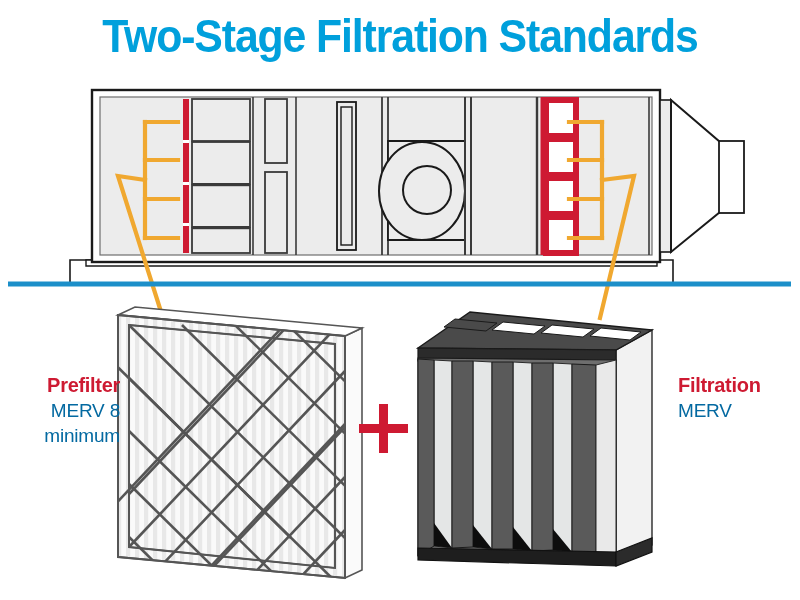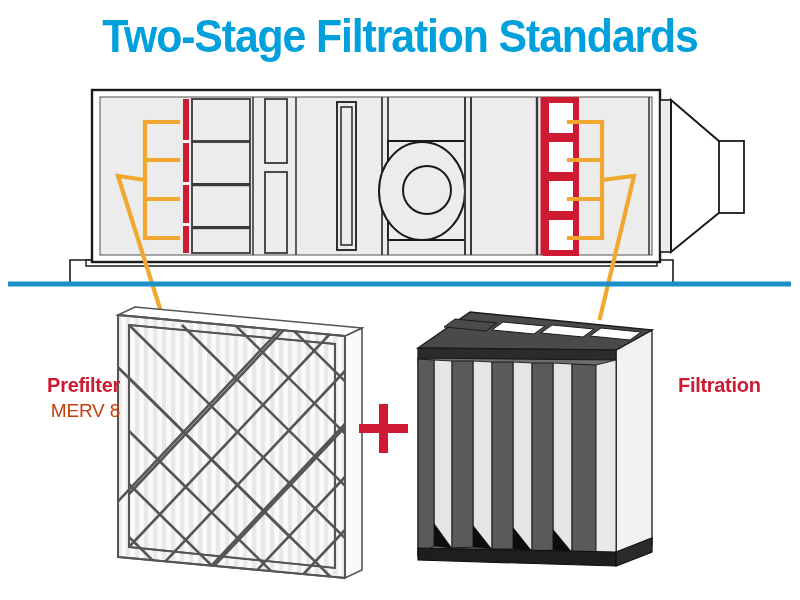--- a/index.html
+++ b/index.html
@@ -57,21 +57,21 @@
     line-height: 1.32;
   }
   .label-heading {
     color: #CE1A32;
     font-weight: bold;
     font-size: 20px;
     letter-spacing: -0.3px;
     display: block;
   }
   .label-sub {
-    color: #c2410c;
+    color: #0369a1;
     font-weight: normal;
     font-size: 19px;
     display: block;
     letter-spacing: -0.2px;
   }
   #prefilter-label {
     left: 2px;
     top: 372px;
     width: 118px;
     text-align: right;
@@ -280,19 +280,21 @@
 
       <polygon points="418,548 616,552 616,566 418,560" fill="#1E1E1E" stroke="#111111" stroke-width="1.2"></polygon>
       <polygon points="616,552 652,538 652,552 616,566" fill="#2B2B2B" stroke="#111111" stroke-width="1.2"></polygon>
     </g>
 
   </svg>
 
   <div class="label-block" id="prefilter-label">
     <span class="label-heading">Prefilter</span>
     <span class="label-sub">MERV 8</span>
+    <span class="label-sub">minimum</span>
   </div>
 
   <div class="label-block" id="secondary-label">
     <span class="label-heading">Filtration</span>
+    <span class="label-sub">MERV</span>
   </div>
 
 </div>
 
 </body></html>

